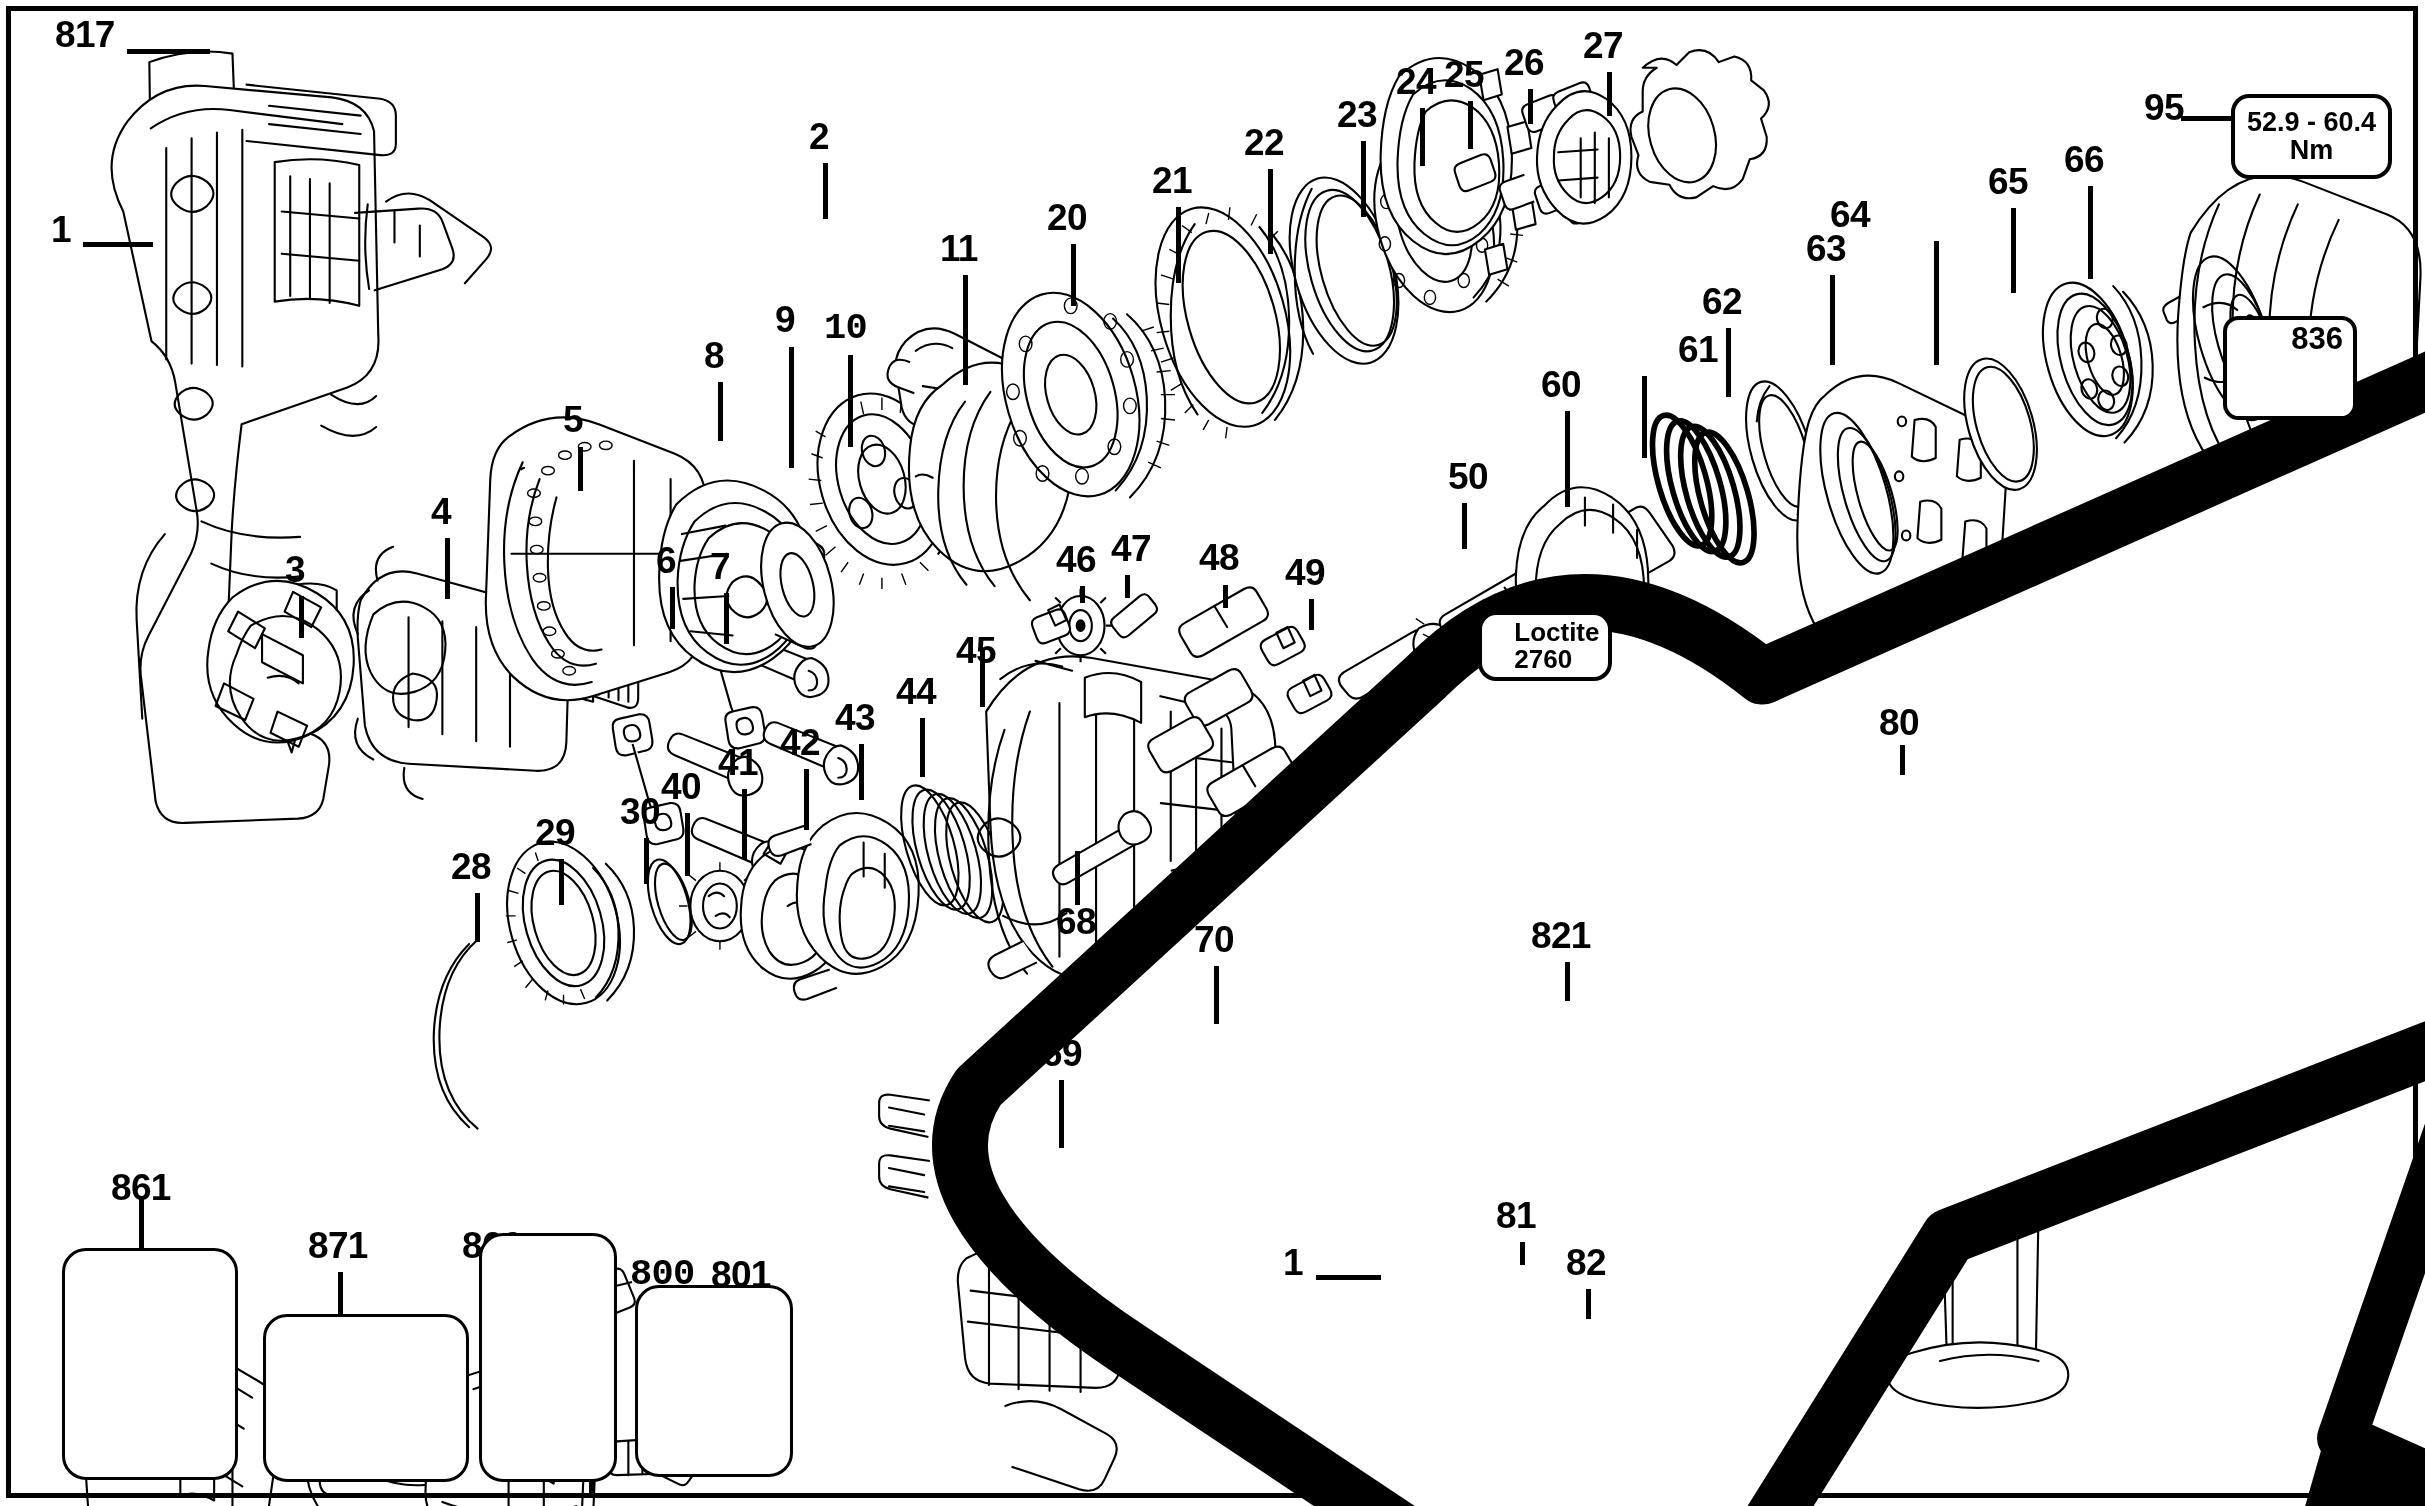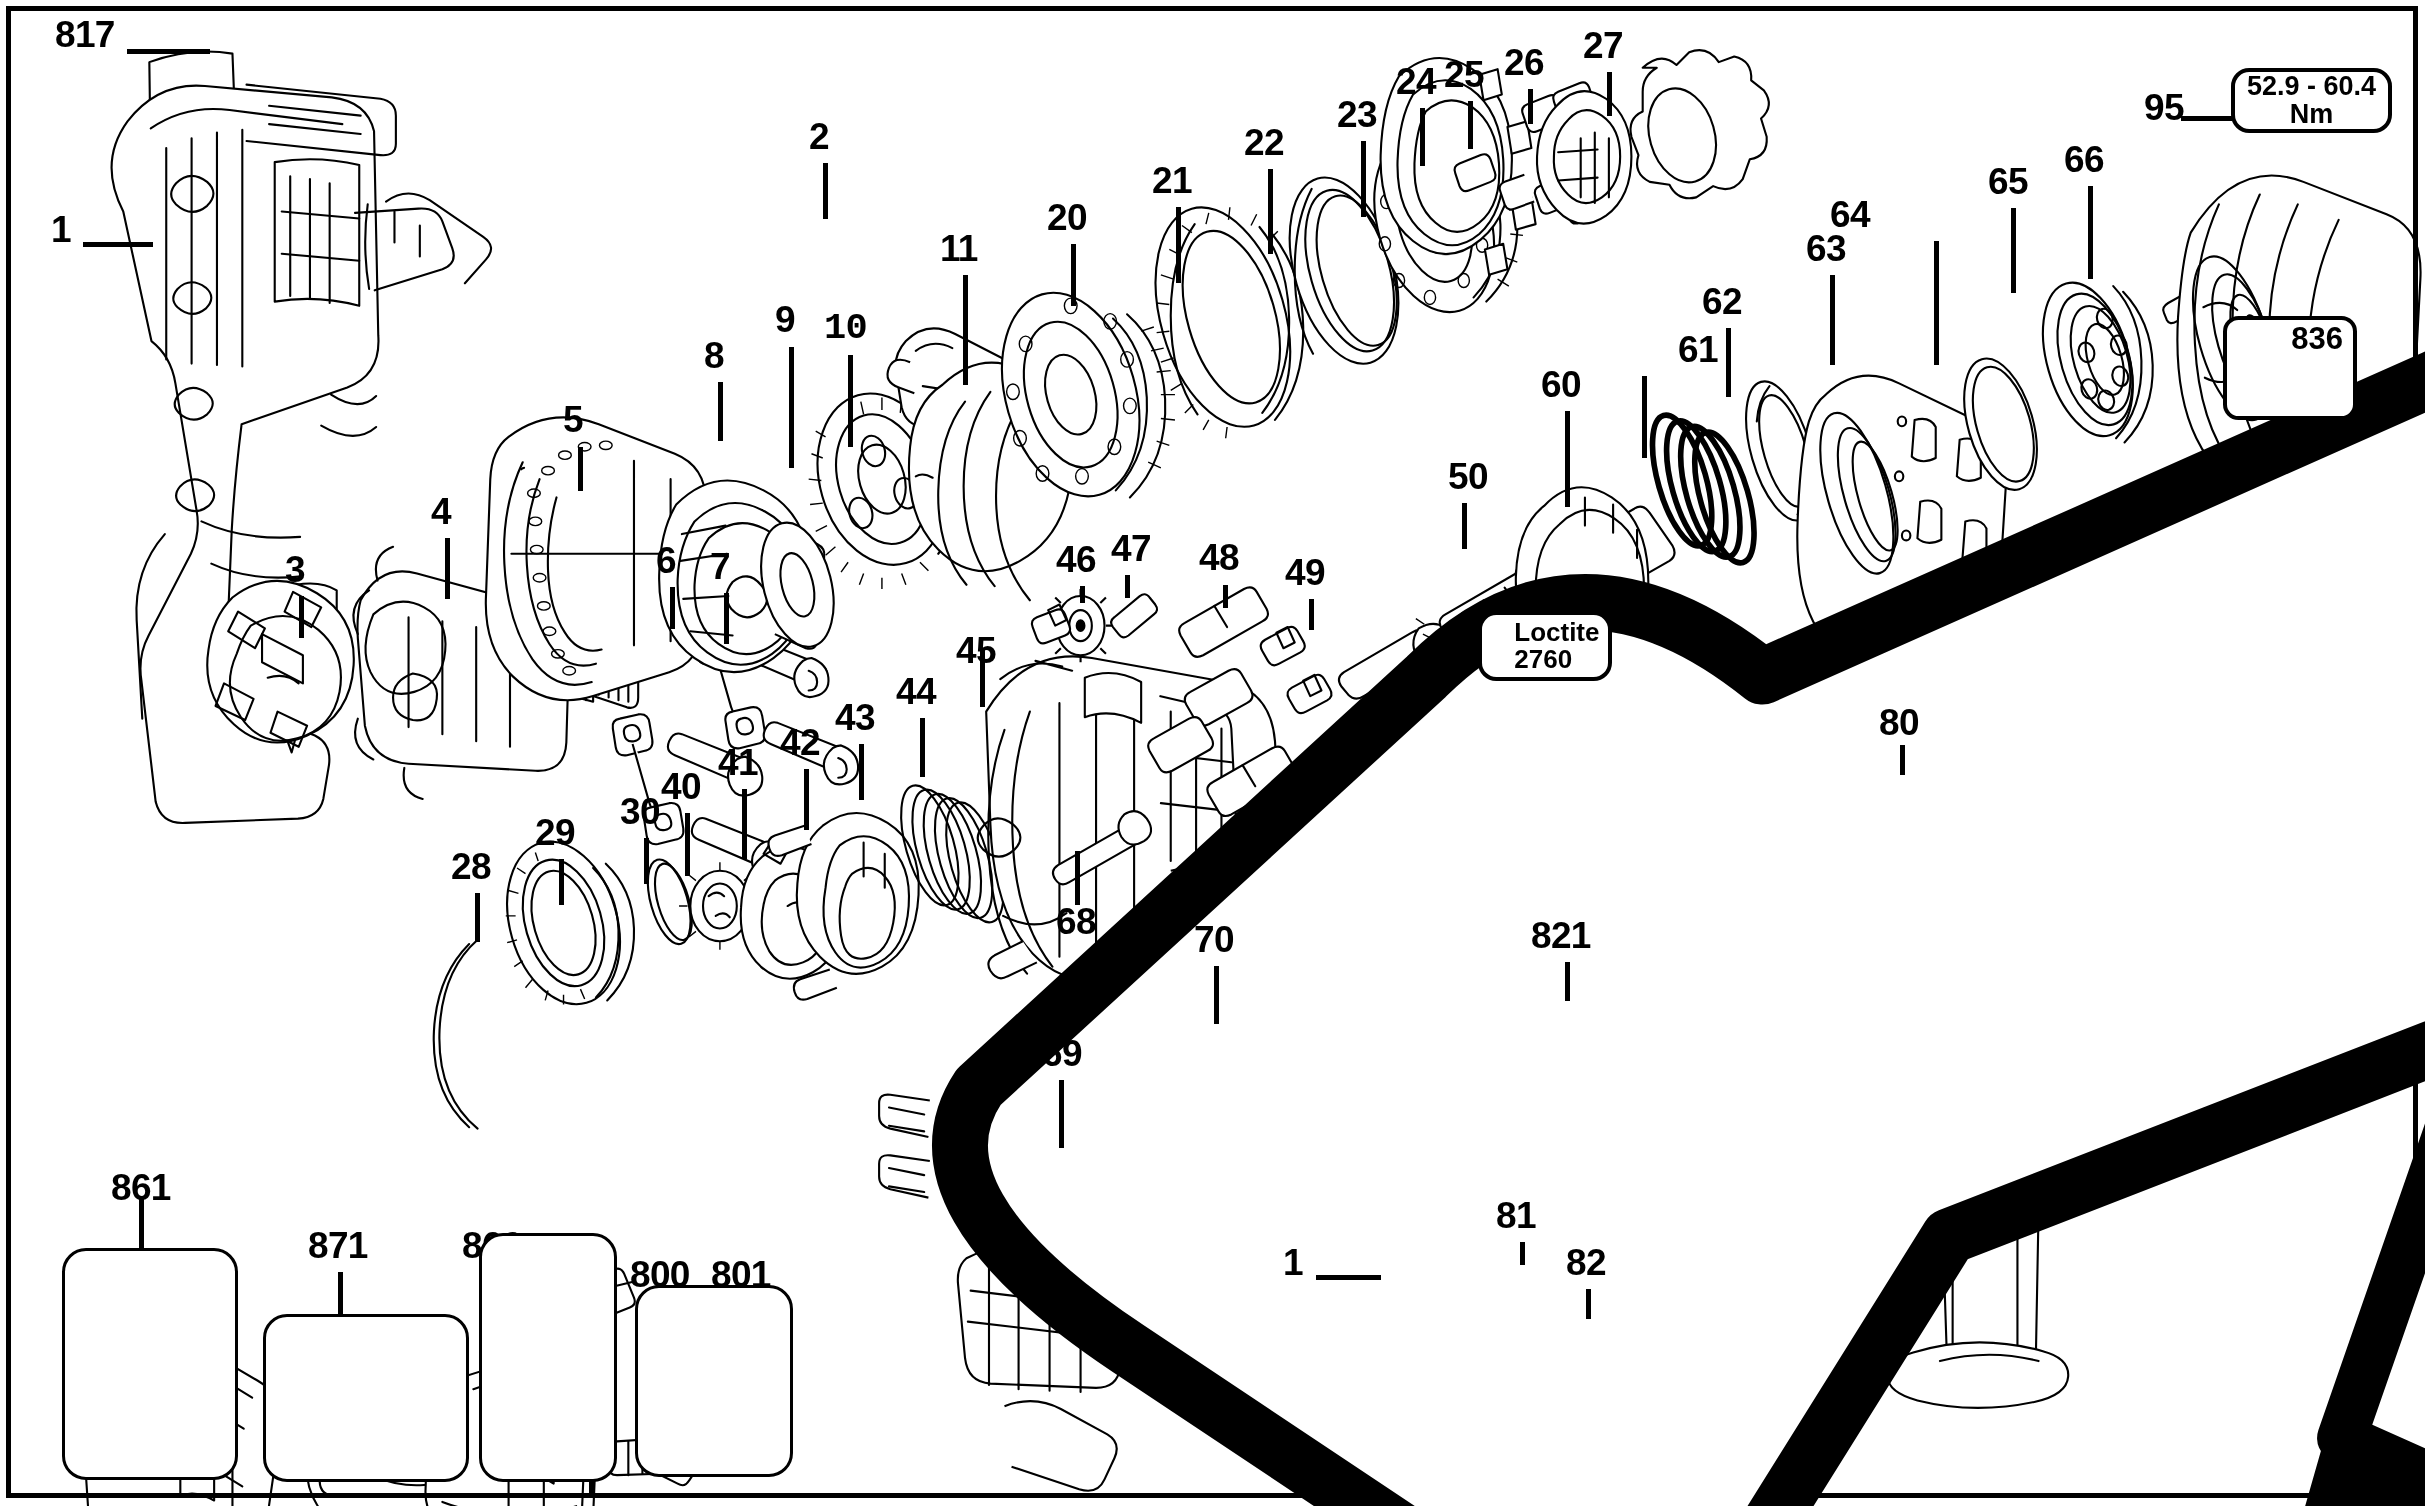--- a/index.html
+++ b/index.html
@@ -918,31 +918,31 @@
   <div class="callout" style="left:462px;top:1227px;">
     <span class="num">866</span>
   </div>
   <div class="lead v" style="left:492px;top:1272px;height:41px;"></div>
 
   <div class="callout" style="left:539px;top:1245px;">
     <span class="num">867</span>
   </div>
   <div class="lead v" style="left:569px;top:1290px;height:31px;"></div>
 
-  <div class="callout" style="left:630px;top:1256px;">
+  <div class="callout" style="left:630px;top:1256px;font-family:Liberation Mono, monospace;">
     <span class="num">800</span>
   </div>
   <div class="lead v" style="left:659px;top:1302px;height:34px;"></div>
 
   <div class="callout" style="left:711px;top:1256px;">
     <span class="num">801</span>
   </div>
   <div class="lead v" style="left:741px;top:1302px;height:34px;"></div>
 
-  <div class="annbox" style="left:2231px;top:68px;width:161px;height:65px;">
+  <div class="annbox" style="left:2231px;top:94px;width:161px;height:85px;">
     <div class="ann-text" style="font-size:27px;">
       <span>52.9 - 60.4</span><br>
       <span>Nm</span>
     </div>
   </div>
 
   <div class="annbox" style="left:1478px;top:611px;width:134px;height:70px;justify-content:flex-end;padding-right:8.5px;">
     <div style="position:absolute;left:7px;top:4.2px;">
       <svg width="42" height="65" viewBox="0 0 60 92" style="position:static;">
         <path class="lnf" d="M24 4 q18 -4 24 10 l-22 44 l-18 -8 z"></path>

